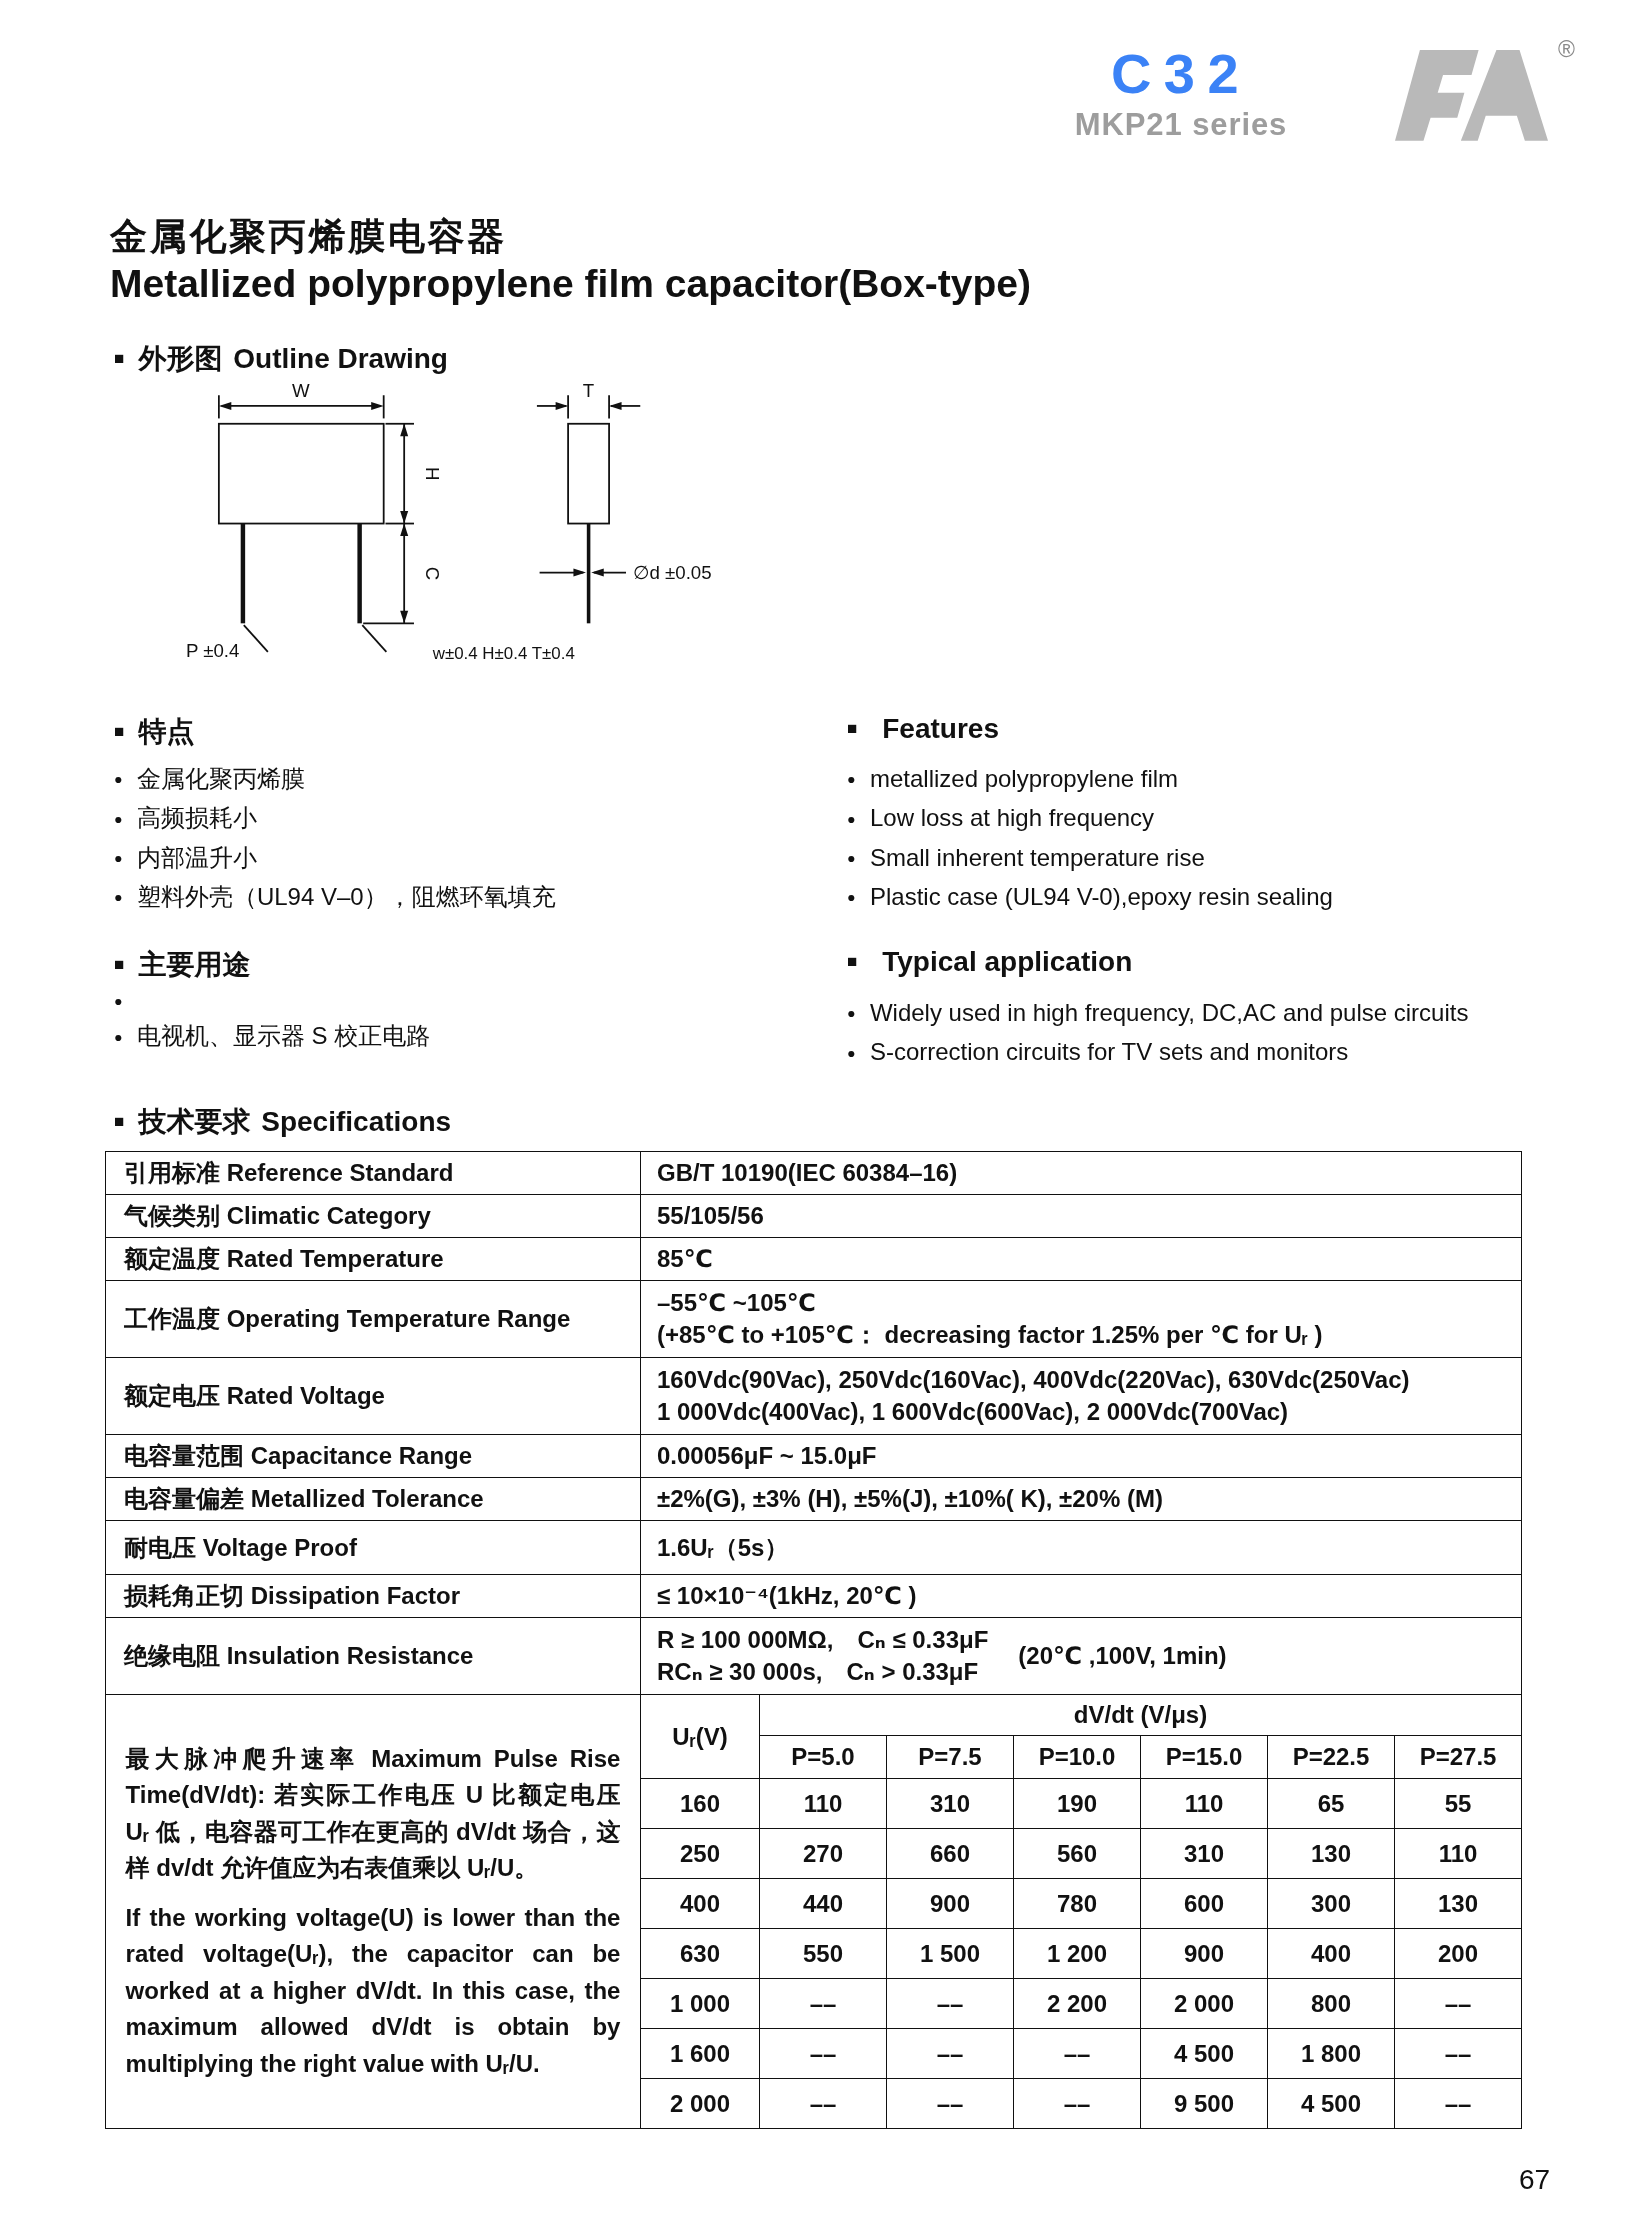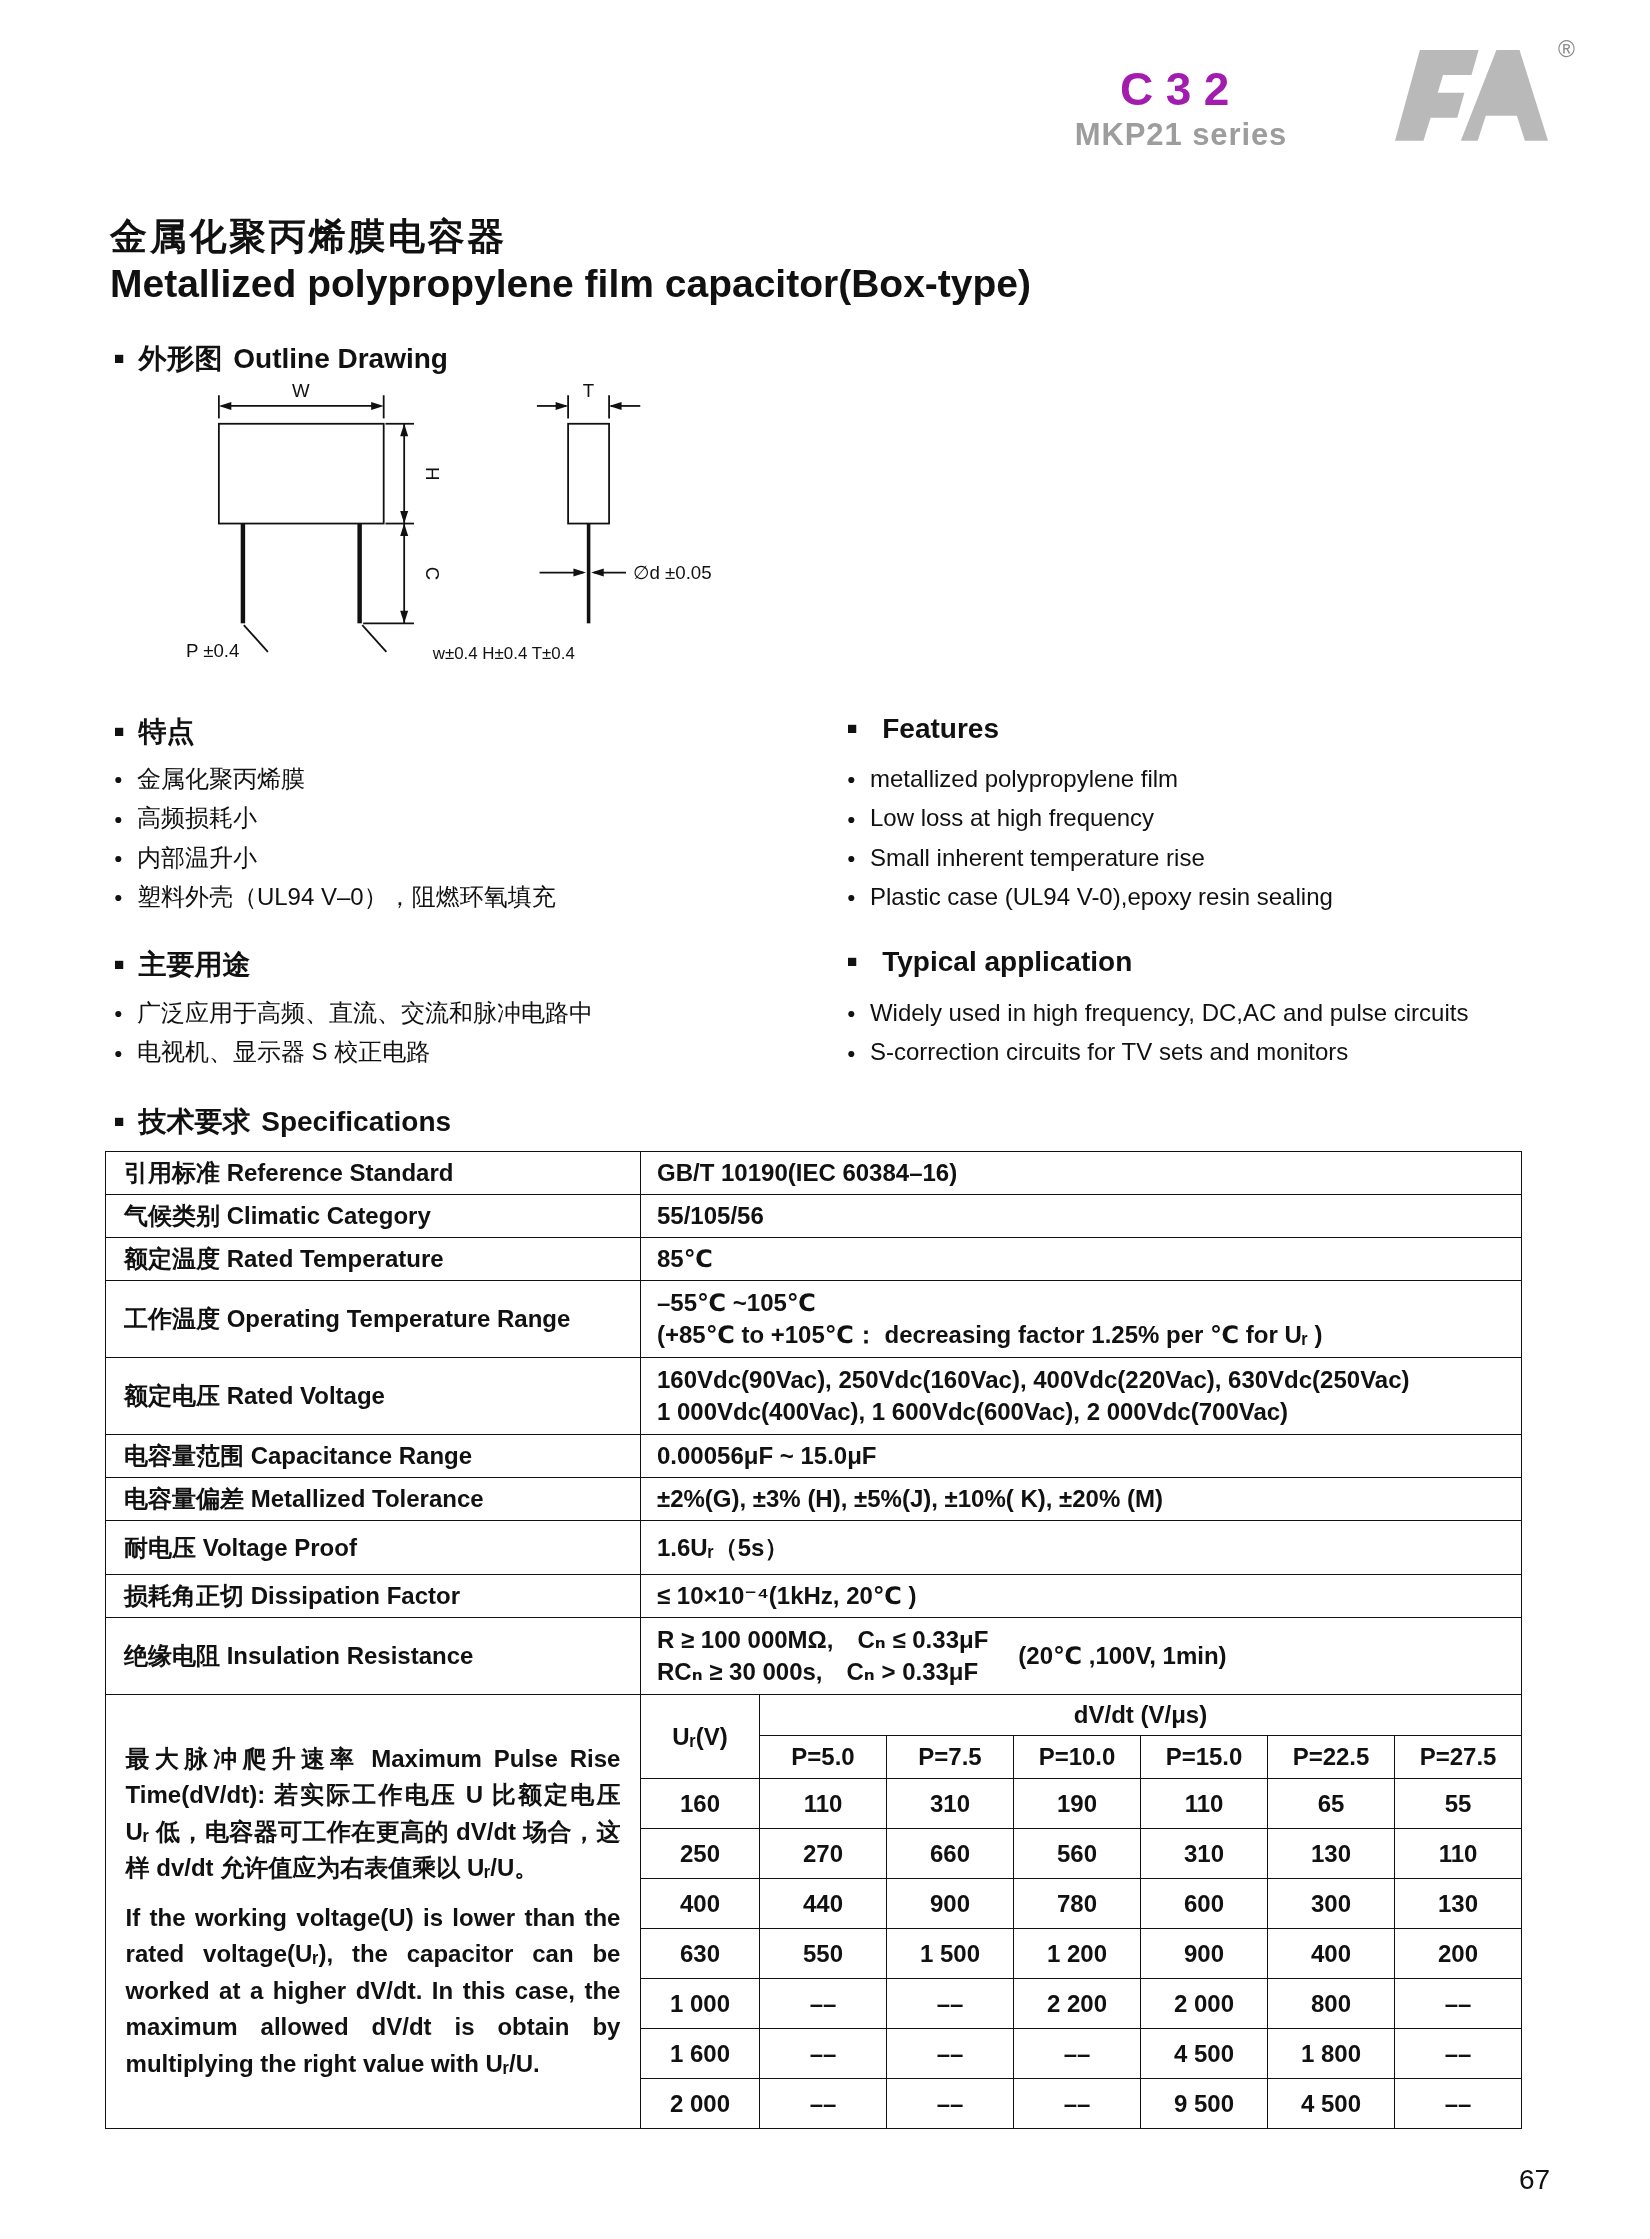--- a/index.html
+++ b/index.html
@@ -9,21 +9,21 @@
     width: 1650px;
     height: 2239px;
     background: #ffffff;
     color: #111;
     font-family: "Liberation Sans", "DejaVu Sans", sans-serif;
     overflow: hidden;
   }
 
   
   .brand-block { position:absolute; top:46px; left:1025px; width:312px; text-align:center; }
-  .brand-code { font-size:46px; font-weight:bold; color:#a21caf; letter-spacing:12.5px; line-height:1;margin-top:20px; }
+  .brand-code { font-size:56px; font-weight:bold; color:#3b82f6; letter-spacing:12.5px; line-height:1; }
   .brand-series { font-size:31px; font-weight:bold; color:#9d9d9d; letter-spacing:0.9px; margin-top:5.3px; }
   .brand-logo { position:absolute; top:41px; left:1379px; }
   .reg-mark { position:absolute; top:36px; left:1558px; font-size:23px; color:#8a8a8a; }
 
   
   .title-zh { position:absolute; left:110px; top:212px; font-size:37px; font-weight:bold; letter-spacing:2.7px; }
   .title-en { position:absolute; left:110px; top:262px; font-size:39px; font-weight:bold; }
 
   
   .sec-heading { position:absolute; font-size:28px; white-space:nowrap; }
@@ -197,21 +197,20 @@
   <div class="sec-heading app-zh-heading">
     <span class="marker">■</span><span class="h-zh">主要用途</span>
   </div>
   <div class="sec-heading app-en-heading">
     <span class="marker">■</span><span class="h-en">Typical application</span>
   </div>
 
   <ul class="blist app-zh-list">
     <li>
         <span class="bullet">●</span>
-        <span>广泛应用于高频、直流、交流和脉冲电路中</span>
       </li>
     <li>
         <span class="bullet">●</span>
         <span>电视机、显示器 S 校正电路</span>
       </li>
   </ul>
   <ul class="blist app-en-list">
     <li>
         <span class="bullet">●</span>
         <span>Widely used in high frequency, DC,AC and pulse circuits</span>

